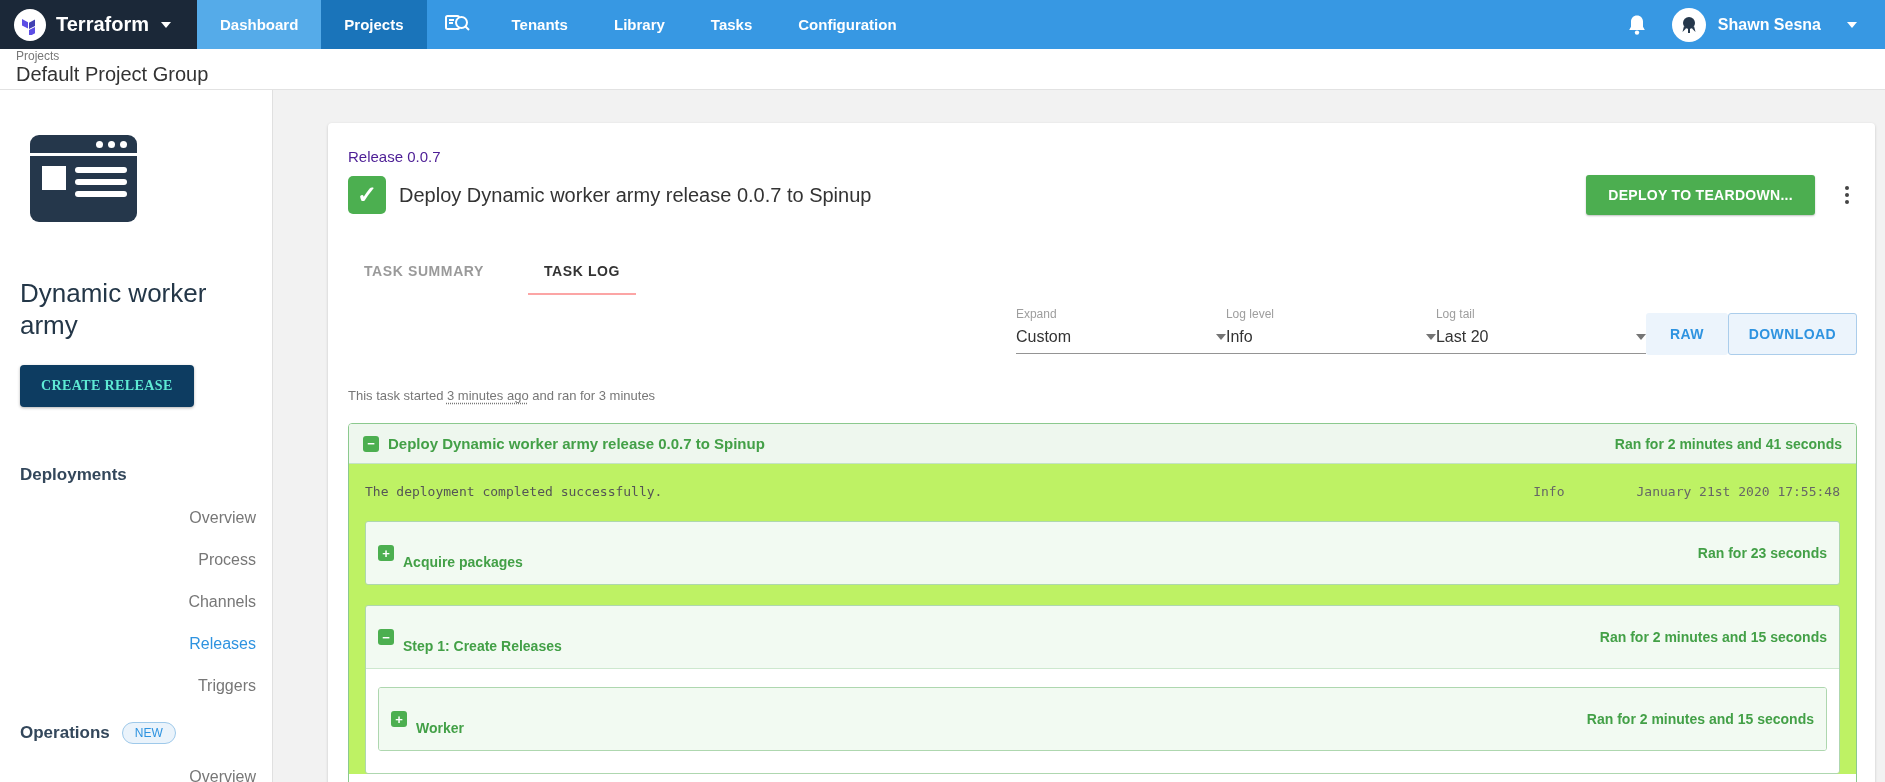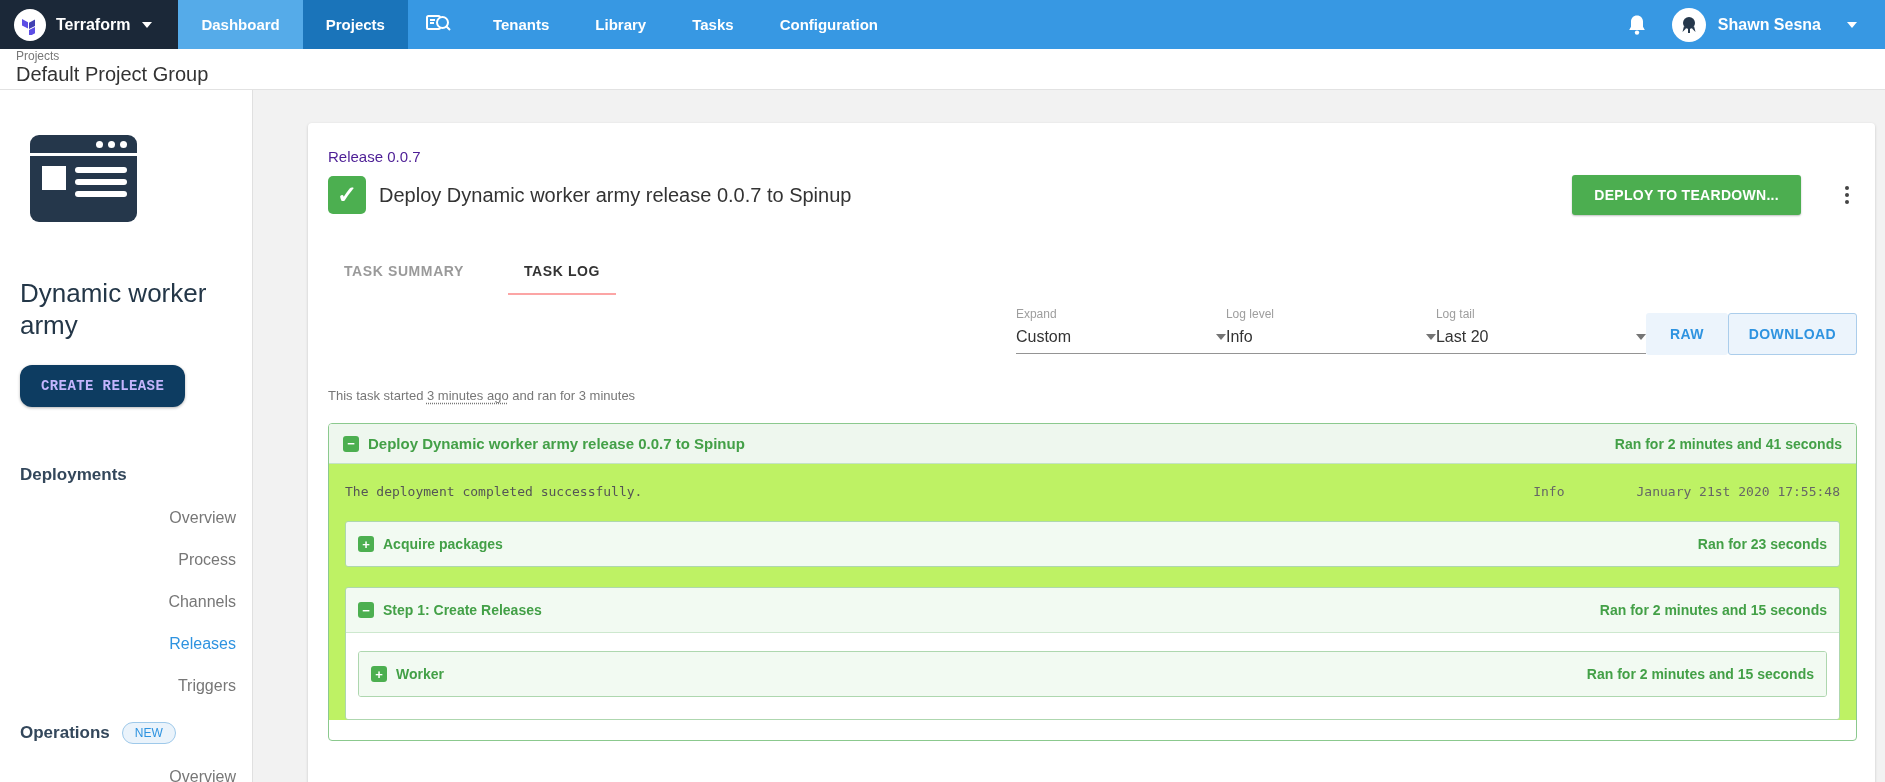--- a/index.html
+++ b/index.html
@@ -3,70 +3,70 @@
 <meta charset="utf-8">
 <style>
   * { margin:0; padding:0; box-sizing:border-box; }
   html,body { width:1885px; height:782px; overflow:hidden; background:#f2f2f2;
               font-family:"Liberation Sans", sans-serif; }
 
   
   .topnav { display:flex; align-items:stretch; height:49px; background:#3798e3; color:#fff; }
   .brand { display:flex; align-items:center; gap:10px; background:#1b2838; padding:0 26px 0 14px; min-width:170px; cursor:pointer; }
   .brand-logo { width:32px; height:32px; border-radius:50%; background:#fff; display:flex; align-items:center; justify-content:center; }
-  .brand-name { font-size:16px; font-weight:bold; color:#fff;text-align:center; }
+  .brand-name { font-size:20px; font-weight:bold; color:#fff;text-align:center; }
   .caret { width:0; height:0; border-left:5px solid transparent; border-right:5px solid transparent; border-top:6px solid #fff; margin-left:2px; }
   .nav-items { display:flex; align-items:stretch; }
   .nav-item { display:flex; align-items:center; padding:0 23px; font-size:15px; font-weight:bold; color:#fff; cursor:pointer; }
   .nav-item.lighter { background:#55abe9; }
   .nav-item.active { background:#1a74ba; }
   .nav-search { display:flex; align-items:center; padding:0 18px; cursor:pointer; }
   .nav-right { margin-left:auto; display:flex; align-items:center; gap:24px; padding-right:28px; }
   .bell { cursor:pointer; display:flex; }
   .user { display:flex; align-items:center; gap:12px; cursor:pointer; }
   .avatar { width:34px; height:34px; border-radius:50%; background:#fff; display:flex; align-items:center; justify-content:center; }
   .user-name { font-size:16px; font-weight:bold; }
   .user .caret { margin-left:14px; }
 
   
   .crumbbar { background:#fff; border-bottom:1px solid #e2e2e2; padding:1px 0 6px 16px; height:41px; }
   .crumb-parent { font-size:12px; color:#777; line-height:12px; display:block; cursor:pointer; }
   .crumb-title { font-size:20px; color:#333; line-height:24px; }
 
   
   .content { display:flex; height:692px; }
-  .sidebar { width:253px; background:#fff; border-right:1px solid #e0e0e0; padding:45px 16px 0 17px; flex-shrink:0; }
+  .sidebar { width:273px; background:#fff; border-right:1px solid #e0e0e0; padding:45px 16px 0 17px; flex-shrink:0; }
   .mainarea { flex:1; background:#f2f2f2; padding:33px 10px 0 55px; overflow:hidden; }
 
   
   .proj-logo { width:107px; height:87px; background:#25374b; border-radius:9px; margin-left:13px; overflow:hidden; }
   .proj-logo .bar { height:21px; display:flex; align-items:center; justify-content:flex-end; gap:5px; padding-right:10px; border-bottom:3px solid #fff; }
   .proj-logo .dot { width:7px; height:7px; border-radius:50%; background:#fff; }
   .proj-logo .bodyrow { display:flex; padding:10px 10px 0 12px; gap:9px; }
   .proj-logo .sq { width:24px; height:24px; background:#fff; }
   .proj-logo .lines { flex:1; display:flex; flex-direction:column; gap:6px; padding-top:1px; }
   .proj-logo .ln { height:6px; background:#fff; border-radius:3px; }
   .proj-title { font-size:26px; color:#243748; line-height:1.22; margin:56px 0 0 3px; max-width:225px; }
-  .create-btn { margin:24px 0 0 3px; background:#0d3c61; color:#c4b5fd; border:none; border-radius:12px;
-                font-family:Liberation Mono, monospace; font-size:14px; font-weight:bold; letter-spacing:.4px;
+  .create-btn { margin:24px 0 0 3px; background:#0d3c61; color:#5eead4; border:none; border-radius:4px;
+                font-family:Liberation Serif, serif; font-size:14px; font-weight:bold; letter-spacing:.4px;
                 padding:13px 21px; cursor:pointer; box-shadow:0 1px 3px rgba(0,0,0,.3); }
   .side-heading { font-size:17px; font-weight:bold; color:#33475b; margin:58px 0 0 3px; display:flex; align-items:center; gap:12px; }
   .side-heading.second { margin-top:12px; }
   .side-item { font-size:16px; color:#777; margin:24px 0 0 14px; cursor:pointer;text-align:right; }
   .side-item.active { color:#2e93e0; }
   .new-badge { font-size:12px; color:#2e93e0; background:#eaf3fb; border:1px solid #9ec9ea; border-radius:11px; padding:3px 12px; font-weight:normal; }
 
   
   .card { background:#fff; border-radius:4px; box-shadow:0 1px 3px rgba(0,0,0,.18); padding:25px 18px 20px 20px; min-height:700px; }
   .release-link { font-size:15px; color:#4c1d95; cursor:pointer; }
   .title-row { display:flex; align-items:center; margin-top:9px; }
   .check-badge { width:38px; height:38px; border-radius:5px; background:#4caf50; color:#fff; font-size:24px; font-weight:bold;
                  display:flex; align-items:center; justify-content:center; flex-shrink:0; }
   .task-title { font-size:20px; color:#333; margin-left:13px; }
-  .title-actions { margin-left:auto; display:flex; align-items:center; gap:36px; }
+  .title-actions { margin-left:auto; display:flex; align-items:center; gap:22px; }
   .deploy-btn { background:#4cae50; color:#fff; border:none; border-radius:3px; font-family:"Liberation Sans",sans-serif;
                 font-size:14px; font-weight:bold; letter-spacing:.3px; padding:12px 22px; cursor:pointer;
                 box-shadow:0 1px 2px rgba(0,0,0,.25); }
   .kebab { display:flex; flex-direction:column; gap:3px; padding:4px 8px; cursor:pointer; }
   .kebab span { width:4px; height:4px; border-radius:50%; background:#444; }
 
   .tabs { display:flex; gap:28px; margin-top:38px; }
   .tab { font-size:14px; font-weight:bold; letter-spacing:.6px; color:#9a9a9a; padding:10px 16px 14px; cursor:pointer; }
   .tab.active { color:#333; border-bottom:2px solid #fca5a5; }
 
@@ -88,21 +88,21 @@
   .log-head { background:#eef7ee; display:flex; align-items:center; padding:11px 14px; border-bottom:1px solid #c4e3c5; cursor:pointer; }
   .exp-icon { width:16px; height:16px; border-radius:3px; background:#4caf50; color:#fff; font-size:13px; font-weight:bold;
               display:flex; align-items:center; justify-content:center; line-height:1; flex-shrink:0; }
   .log-title { font-size:15px; font-weight:bold; color:#43a047; margin-left:9px; }
   .log-duration { margin-left:auto; font-size:14px; font-weight:bold; color:#43a047; }
   .log-body { background:#bef264; }
   .msg-row { display:flex; align-items:baseline; padding:20px 16px 22px; font-family:"DejaVu Sans Mono", monospace; font-size:13px; color:#555; }
   .msg-right { margin-left:auto; display:flex; gap:72px; color:#666; }
   .sub-box { margin:0 16px 20px; border:1px solid #aed7af; border-radius:3px; overflow:hidden; }
   .sub-head { background:#f2faf2; display:flex; align-items:center; padding:14px 12px; cursor:pointer; }
-  .sub-head .log-title { font-size:14px; }
+  .sub-head .log-title { font-size:14px;margin-top:18px; }
   .sub-body { background:#fff; padding:18px 12px 22px; }
   .sub-body .sub-box { margin:0; }
 </style>
 </head>
 <body>
 
 <header class="topnav">
   <div class="brand">
     <span class="brand-logo">
       <svg width="20" height="20" viewBox="0 0 20 20">

